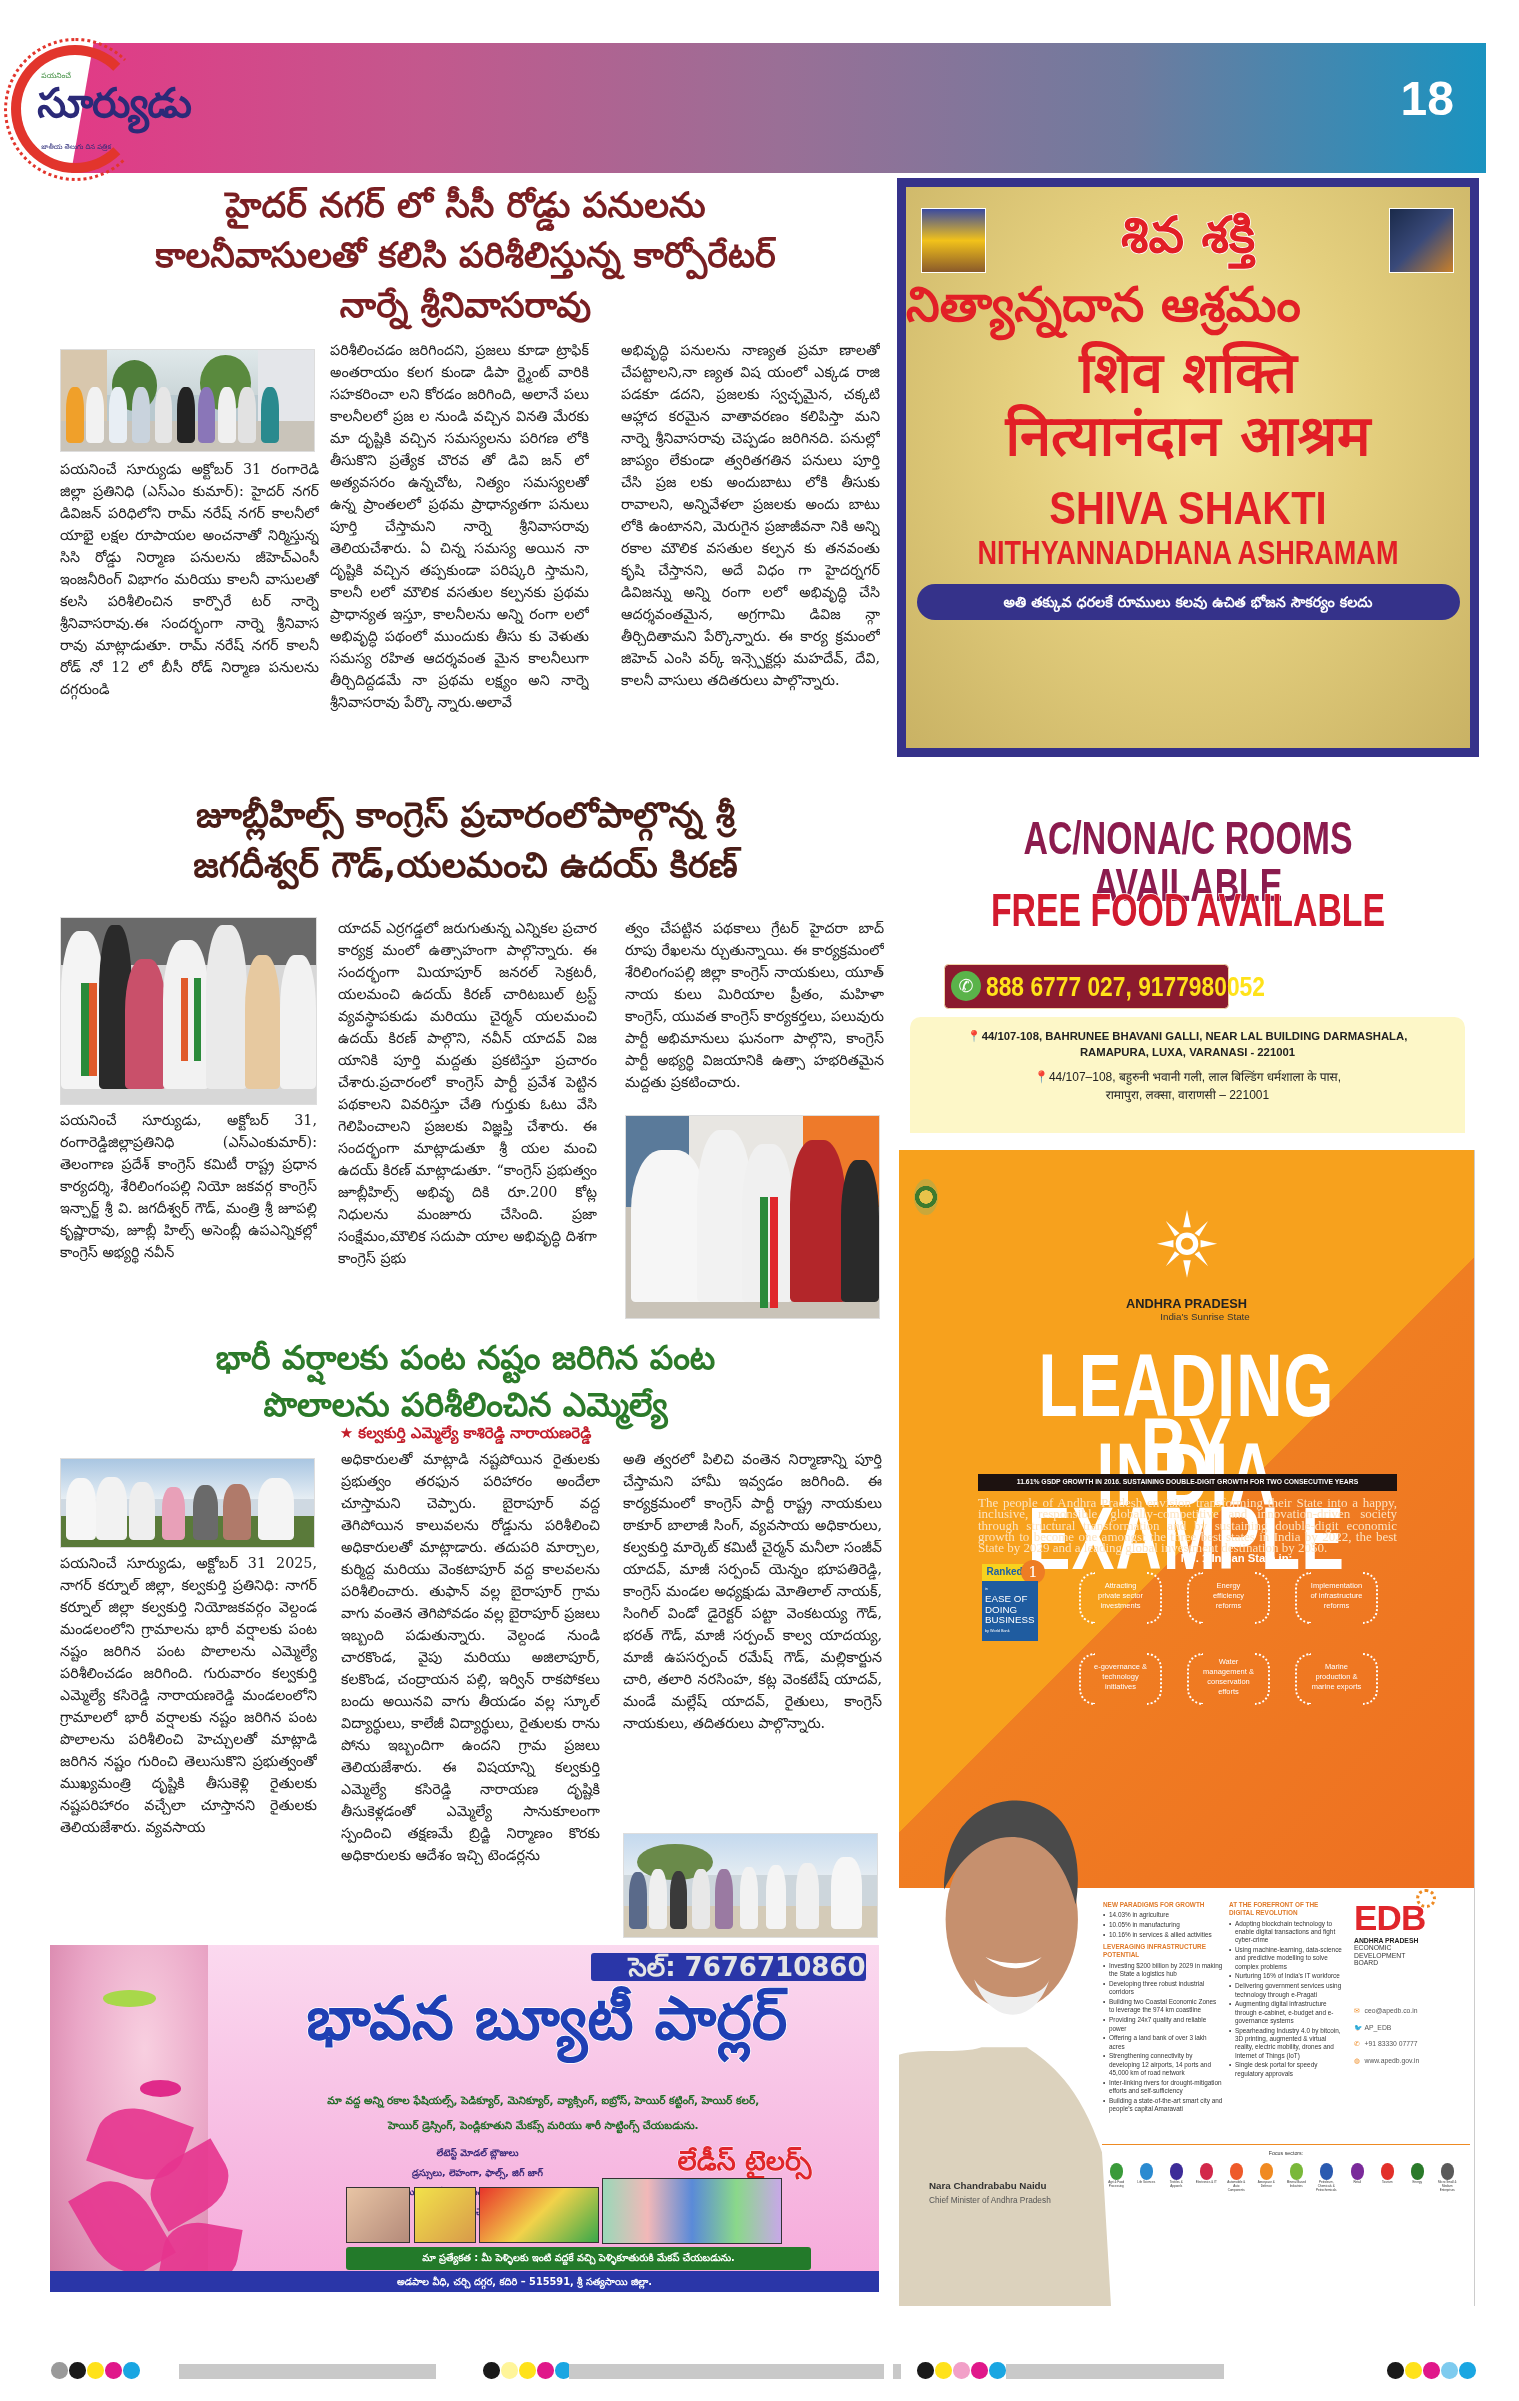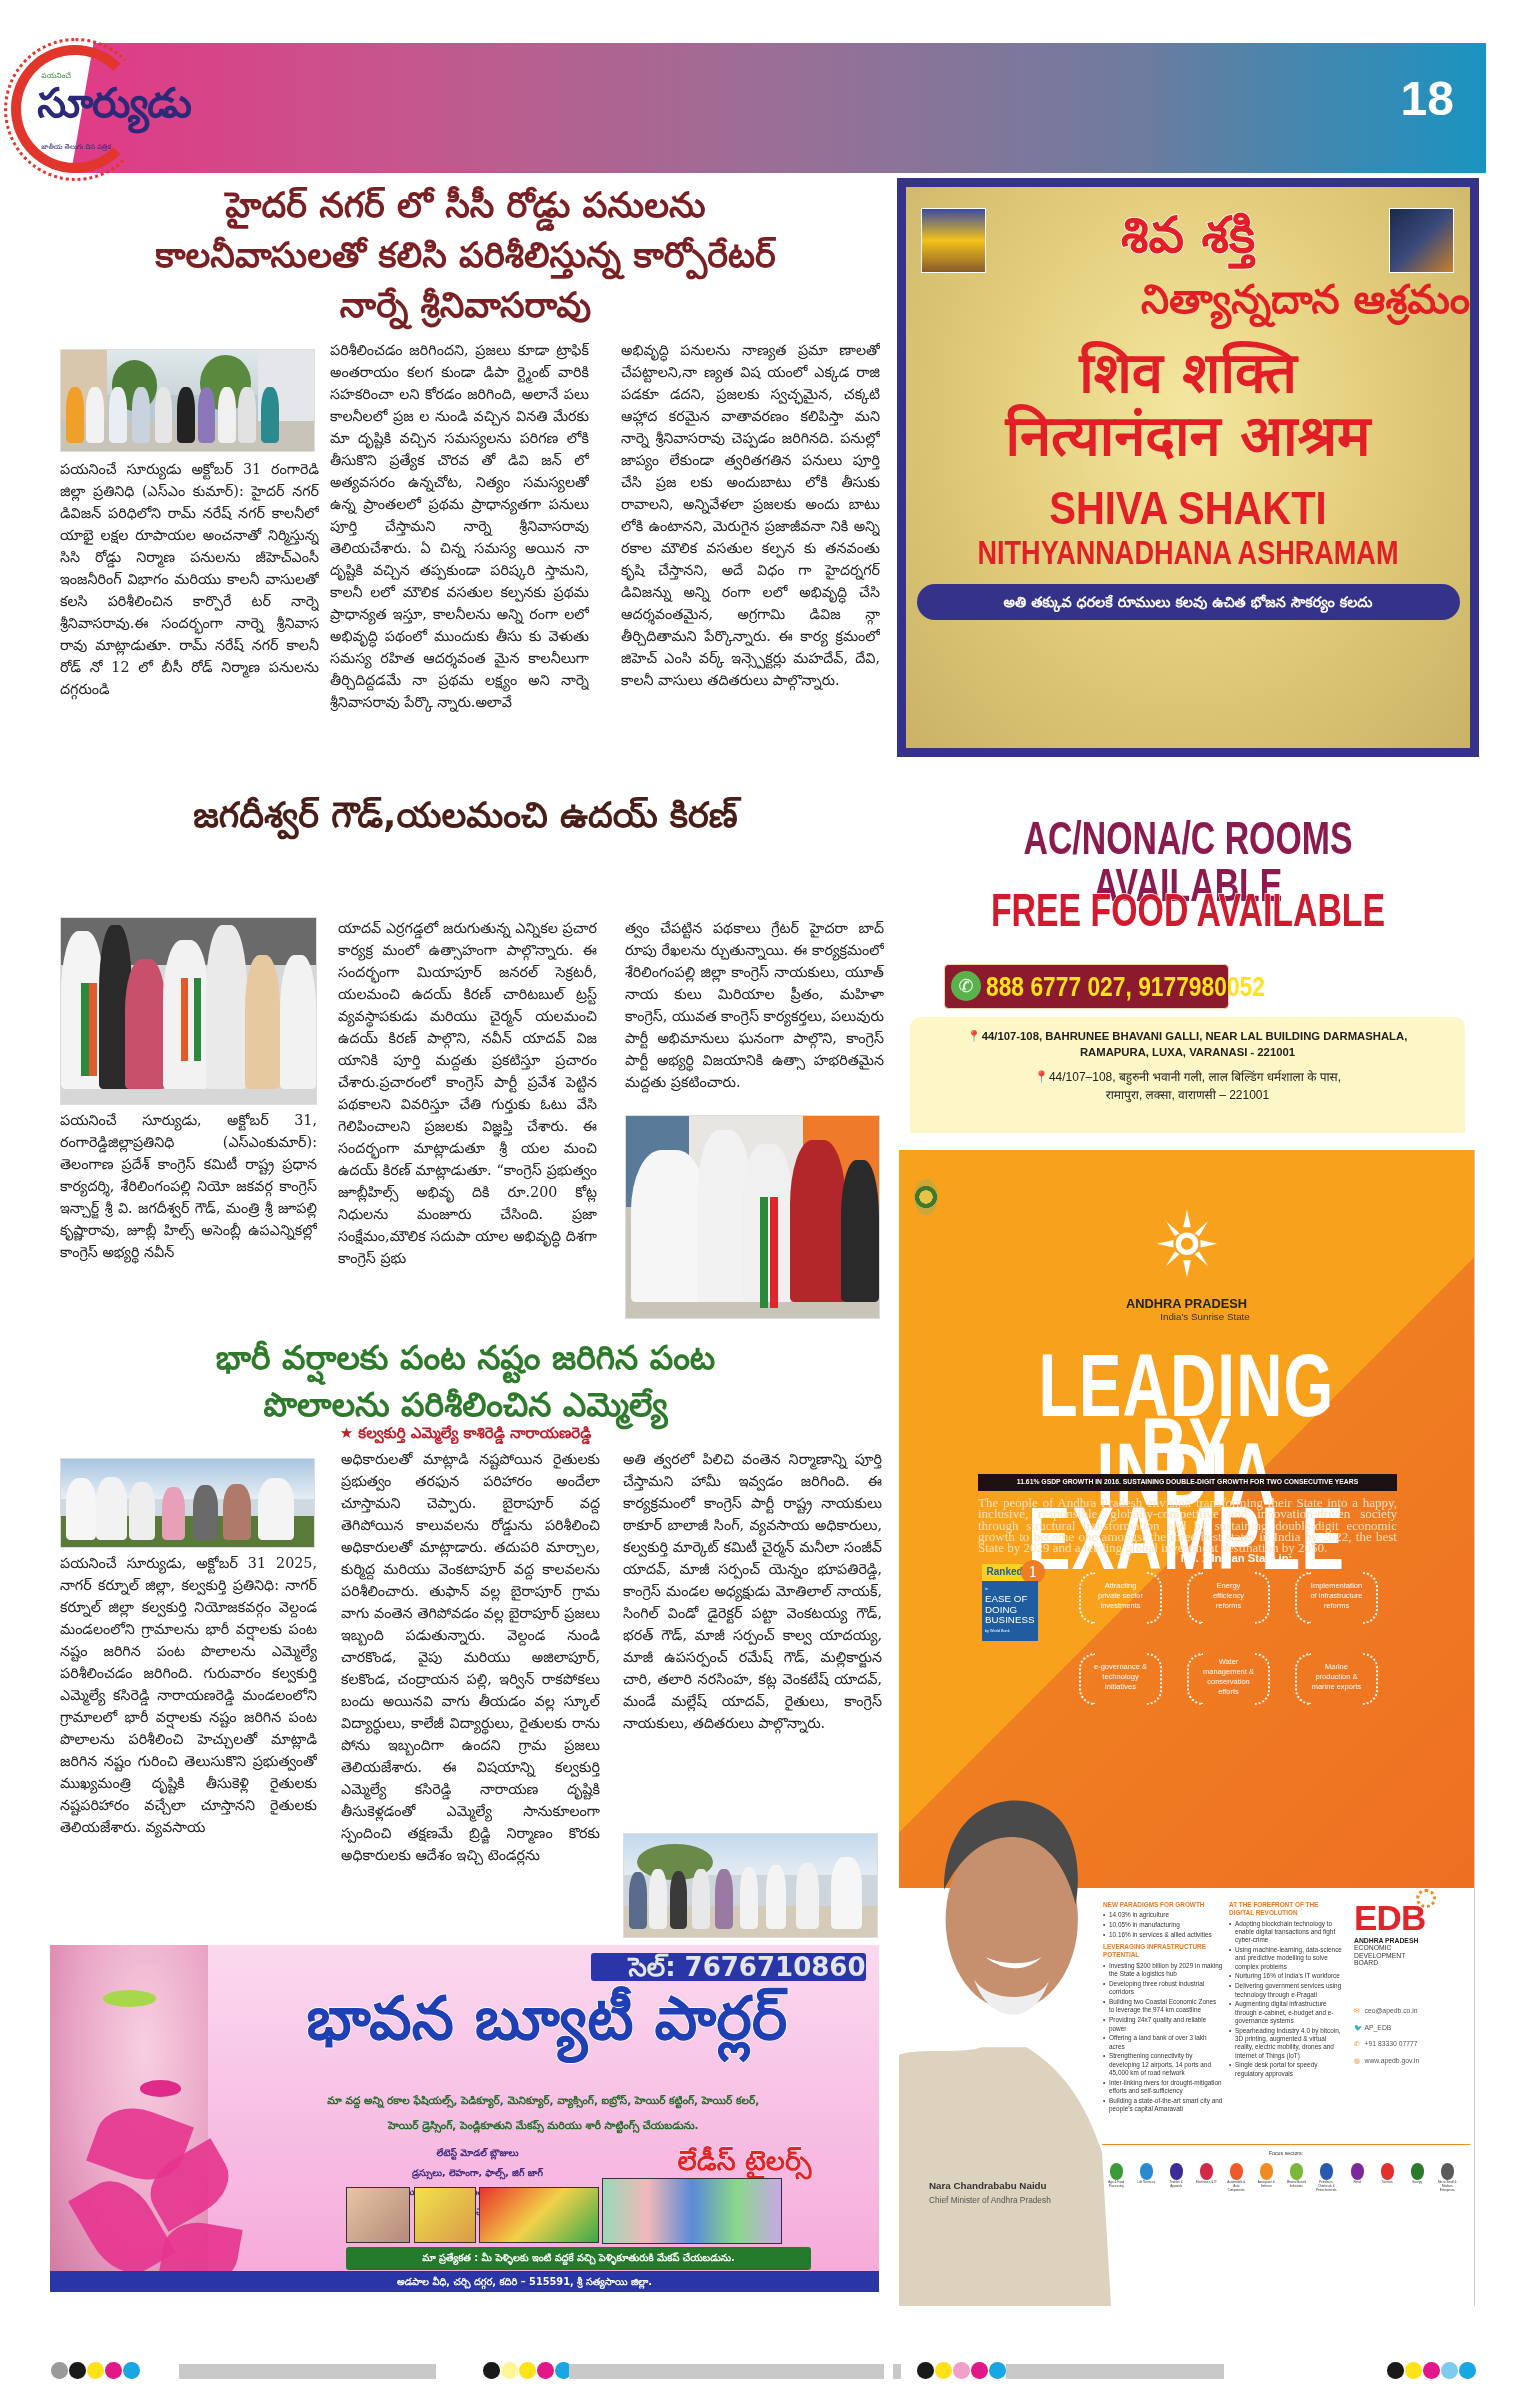--- a/index.html
+++ b/index.html
@@ -35,21 +35,21 @@
   .photo .ground { position: absolute; left: 0; bottom: 0; width: 100%; height: 30%; }
   .photo .person { position: absolute; bottom: 8%; width: 7%; height: 55%; border-radius: 40% 40% 4.5px 4.5px; }
 
   
   .ad-shiva { position: absolute; left: 897px; top: 178px; width: 582px; height: 579px; background: #35328a; padding: 9px; }
   .ad-shiva-inner { position: relative; width: 100%; height: 100%;
      background: radial-gradient(ellipse at 50% 40%, #f4e7a0 0%, #e4cf7e 45%, #c9b264 100%); }
   .ad-shiva .thumb { position: absolute; top: 21px; width: 65px; height: 65px; border: 1.5px solid #fff; }
   .ss-te1 { position: absolute; left: 0; right: 0; top: 19px; text-align: center; font-weight: bold; font-size: 50px;
             color: #e21f26; -webkit-text-stroke: 1.5px #fff; paint-order: stroke fill; }
-  .ss-te2 { position: absolute; left: 0; right: 0; top: 89px; text-align: right; font-weight: bold; font-size: 40px; color: #e21f26; padding-left: 20px; }
+  .ss-te2 { position: absolute; left: 0; right: 0; top: 89px; text-align: left; font-weight: bold; font-size: 48px; color: #e21f26; }
   .ss-hi1 { position: absolute; left: 0; right: 0; top: 158px; text-align: center; font-weight: bold; font-size: 56px; color: #e21f26; line-height: 1; }
   .ss-hi2 { position: absolute; left: 0; right: 0; top: 221px; text-align: center; font-weight: bold; font-size: 56px; color: #e21f26; line-height: 1; }
   .ss-en1 { position: absolute; left: 0; right: 0; top: 293px; text-align: center; font-family: "Liberation Sans", sans-serif;
             font-weight: bold; font-size: 47px; color: #e21f26; transform: scaleX(0.85); }
   .ss-en2 { position: absolute; left: 0; right: 0; top: 347px; text-align: center; font-family: "Liberation Sans", sans-serif;
             font-weight: bold; font-size: 33px; color: #e21f26; transform: scaleX(0.82); }
 
   
   .ad-ap { position: absolute; left: 899px; top: 1150px; width: 576px; height: 1156px; background: #ffffff; overflow: hidden; border-right: 0.8px solid #ccc; }
   .ap-orange { position: absolute; left: 0; top: 0; width: 100%; height: 738px;
@@ -165,20 +165,21 @@
     <div class="person" style="left:70%; background:#e2e2e2;"></div>
     <div class="person" style="left:79%; background:#2a8a8e;"></div>
   </div>
   <div class="col" style="left:60px; top:458px; width:259px; height:315px;">పయనించే సూర్యుడు అక్టోబర్ 31 రంగారెడి జిల్లా ప్రతినిధి (ఎస్ఎం కుమార్): హైదర్ నగర్ డివిజన్ పరిధిలోని రామ్ నరేష్ నగర్ కాలనీలో యాభై లక్షల రూపాయల అంచనాతో నిర్మిస్తున్న సిసి రోడ్డు నిర్మాణ పనులను జీహెచ్ఎంసీ ఇంజనీరింగ్ విభాగం మరియు కాలనీ వాసులతో కలసి పరిశీలించిన కార్పొరే టర్ నార్నె శ్రీనివాసరావు.ఈ సందర్భంగా నార్నె శ్రీనివాస రావు మాట్లాడుతూ. రామ్ నరేష్ నగర్ కాలనీ రోడ్ నో 12 లో బీసీ రోడ్ నిర్మాణ పనులను దగ్గరుండి</div>
   <div class="col" style="left:330px; top:339px; width:259px; height:435px;">పరిశీలించడం జరిగిందని, ప్రజలు కూడా ట్రాఫిక్ అంతరాయం కలగ కుండా డిపా ర్ట్మెంట్ వారికి సహకరించా లని కోరడం జరిగింది, అలానే పలు కాలనీలలో ప్రజ ల నుండి వచ్చిన వినతి మేరకు మా దృష్టికి వచ్చిన సమస్యలను పరిగణ లోకి తీసుకొని ప్రత్యేక చొరవ తో డివి జన్ లో అత్యవసరం ఉన్నచోట, నిత్యం సమస్యలతో ఉన్న ప్రాంతలలో ప్రథమ ప్రాధాన్యతగా పనులు పూర్తి చేస్తామని నార్నె శ్రీనివాసరావు తెలియచేశారు. ఏ చిన్న సమస్య అయిన నా దృష్టికి వచ్చిన తప్పకుండా పరిష్కరి స్తామని, కాలనీ లలో మౌలిక వసతుల కల్పనకు ప్రథమ ప్రాధాన్యత ఇస్తూ, కాలనీలను అన్ని రంగా లలో అభివృద్ధి పథంలో ముందుకు తీసు కు వెళుతు సమస్య రహిత ఆదర్శవంత మైన కాలనీలుగా తీర్చిదిద్దడమే నా ప్రథమ లక్ష్యం అని నార్నె శ్రీనివాసరావు పేర్కొ న్నారు.అలావే</div>
   <div class="col" style="left:621px; top:339px; width:259px; height:435px;">అభివృద్ధి పనులను నాణ్యత ప్రమా ణాలతో చేపట్టాలని,నా ణ్యత విష యంలో ఎక్కడ రాజి పడకూ డదని, ప్రజలకు స్వచ్ఛమైన, చక్కటి ఆహ్లాద కరమైన వాతావరణం కలిపిస్తా మని నార్నె శ్రీనివాసరావు చెప్పడం జరిగినది. పనుల్లో జాప్యం లేకుండా త్వరితగతిన పనులు పూర్తి చేసి ప్రజ లకు అందుబాటు లోకి తీసుకు రావాలని, అన్నివేళలా ప్రజలకు అందు బాటు లోకి ఉంటానని, మెరుగైన ప్రజాజీవనా నికి అన్ని రకాల మౌలిక వసతుల కల్పన కు తనవంతు కృషి చేస్తానని, అదే విధం గా హైదర్నగర్ డివిజన్ను అన్ని రంగా లలో అభివృద్ధి చేసి ఆదర్శవంతమైన, అగ్రగామి డివిజ న్గా తీర్చిదితామని పేర్కొన్నారు. ఈ కార్య క్రమంలో జిహెచ్ ఎంసి వర్క్ ఇన్స్పెక్టర్లు మహదేవ్, దేవి, కాలనీ వాసులు తదితరులు పాల్గొన్నారు.</div>
 </section>
 
 <section>
   <div class="headline hl-dark" style="left:53px; top:790px; width:825px; font-size:35px; line-height:50px;">
+    <div>జూబ్లీహిల్స్ కాంగ్రెస్ ప్రచారంలోపాల్గొన్న శ్రీ</div>
     <div>జగదీశ్వర్ గౌడ్,యలమంచి ఉదయ్ కిరణ్</div>
   </div>
   <div class="photo" style="left:60px; top:917px; width:257px; height:188px; background:#d7d7d7;">
     <div class="sky" style="background:#6a6a6a; height:25%;"></div>
     <div class="person" style="left:0%; width:17%; height:85%; background:#f4f4f4;"></div>
     <div class="person" style="left:15%; width:13%; height:88%; background:#2a2a2a; z-index:0;"></div>
     <div class="person" style="left:25%; width:16%; height:70%; background:#c9506a;"></div>
     <div class="person" style="left:40%; width:18%; height:80%; background:#f2f2f2;"></div>
     <div class="person" style="left:57%; width:16%; height:88%; background:#eaeaea;"></div>
     <div class="person" style="left:72%; width:14%; height:72%; background:#e7c9a0;"></div>

